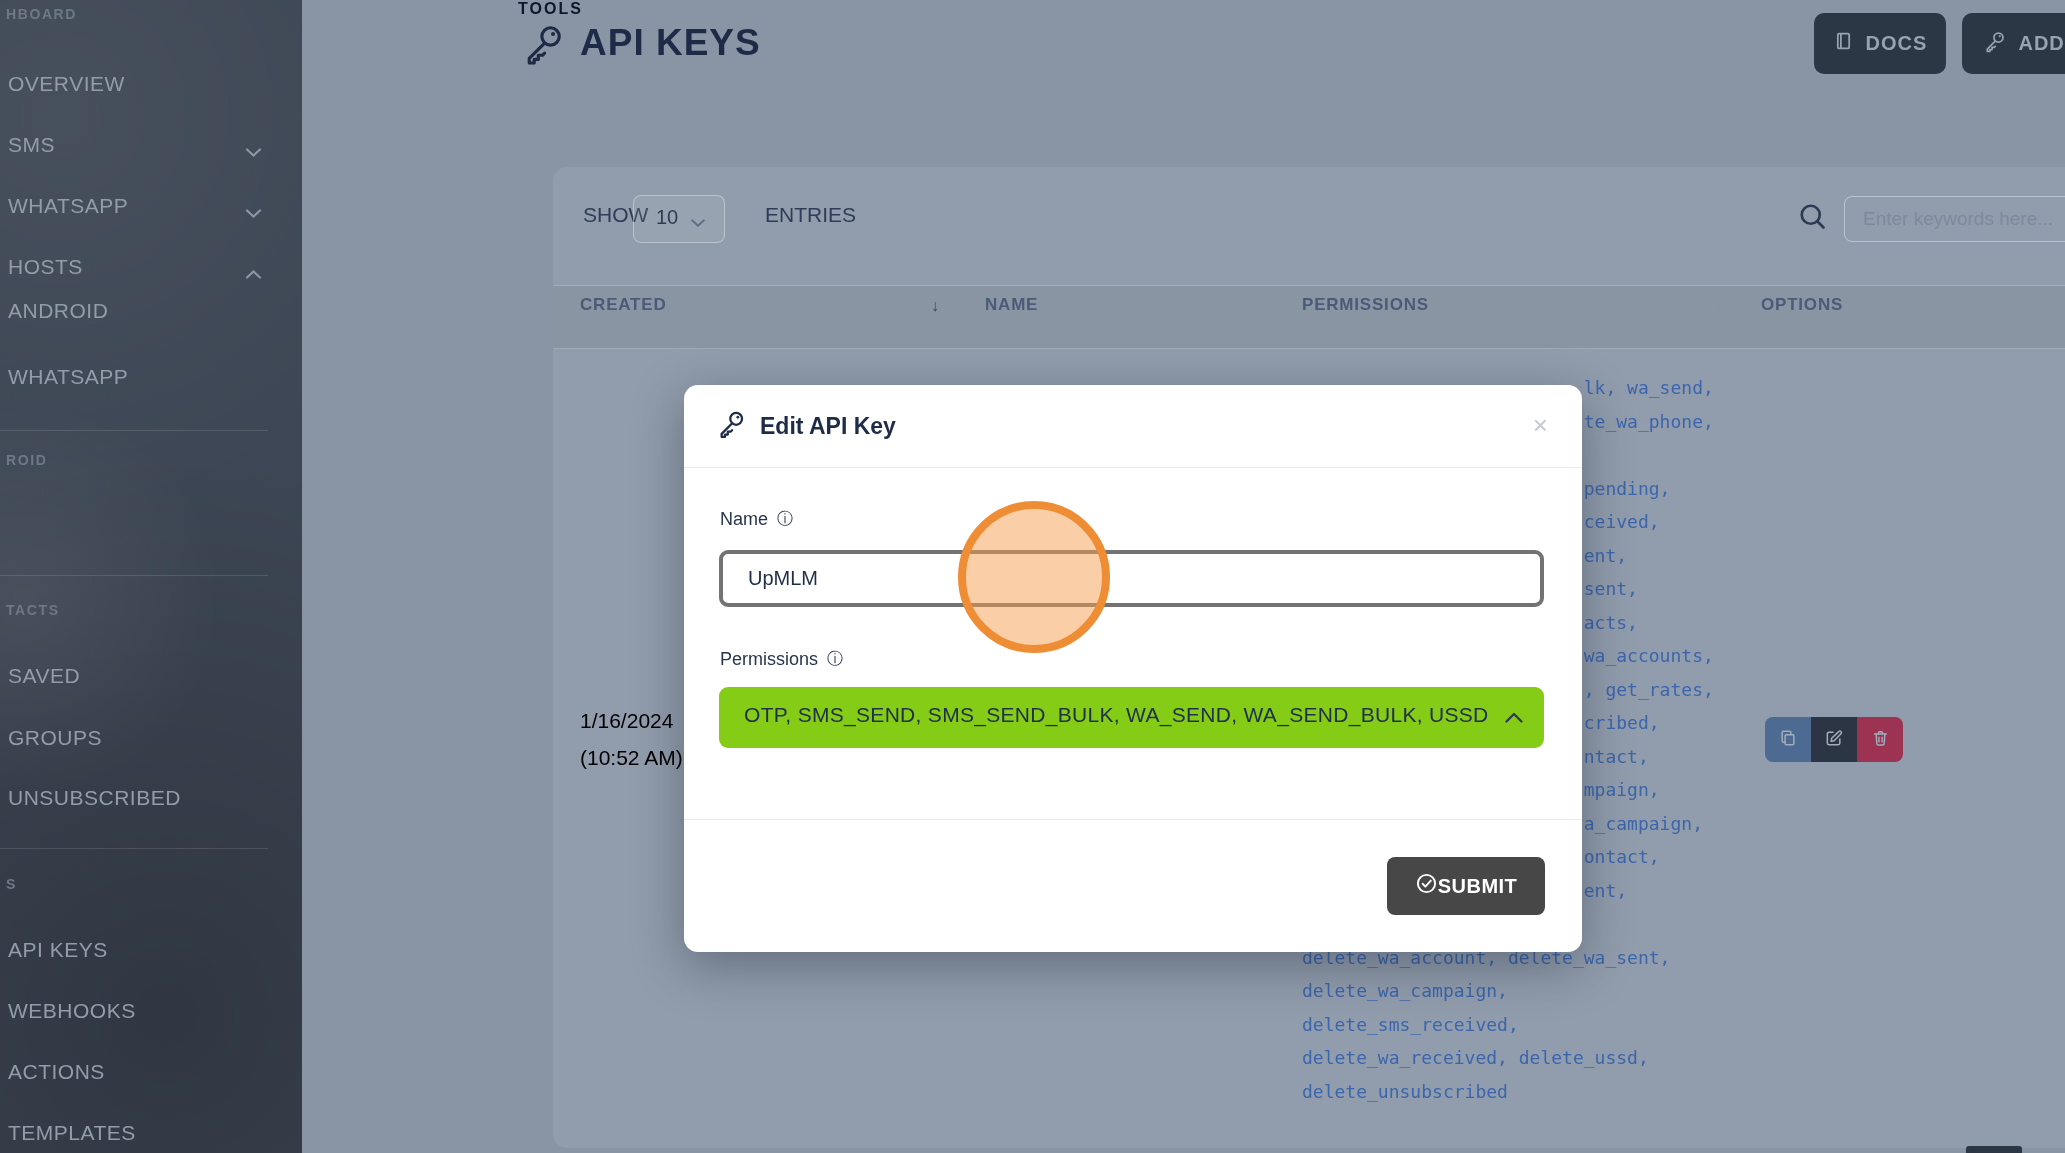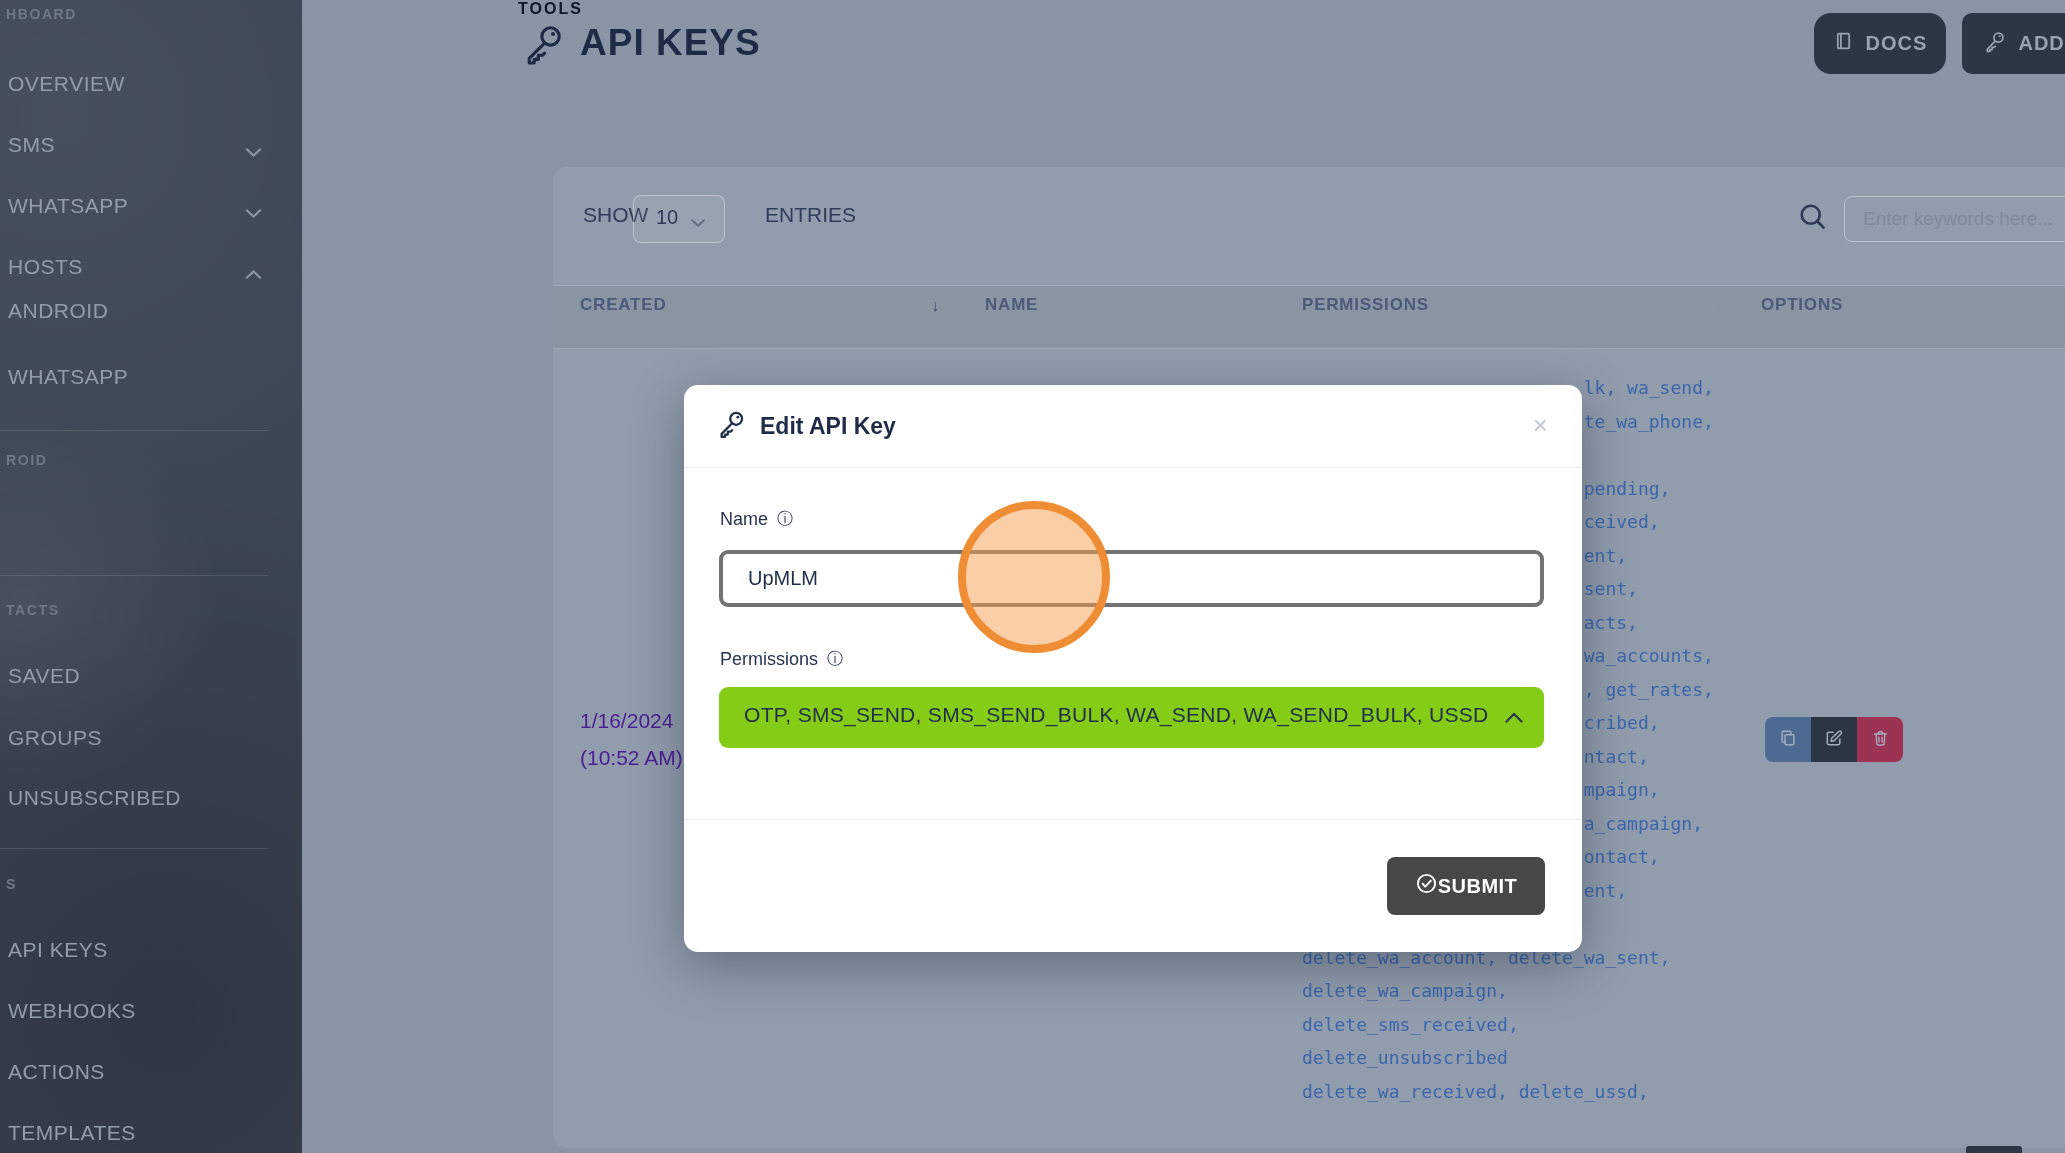--- a/index.html
+++ b/index.html
@@ -30,21 +30,21 @@
 
   
   #breadcrumb{left:518px;top:0px;font-size:16px;font-weight:700;letter-spacing:2px;color:#0f172a;}
   #title-icon{left:521px;top:22px;color:#1d2b46;}
   #page-title{left:580px;top:22px;font-size:37px;font-weight:700;letter-spacing:1px;color:#1d2b46;}
   .hdr-btn{
     position:absolute;top:13px;height:61px;background:#2c3746;border:none;border-radius:10px;
     display:flex;align-items:center;justify-content:center;gap:12px;
     color:#98a2b0;font-family:"Liberation Sans",sans-serif;font-size:20px;font-weight:700;letter-spacing:1px;cursor:pointer;
   }
-  #docs-btn{left:1814px;width:132px;border-radius:17px;}
+  #docs-btn{left:1814px;width:132px;}
   #add-btn{left:1962px;width:175px;}
 
   
   #card{left:553px;top:167px;width:1532px;height:981px;background:#919cac;border-radius:14px;}
   #show-label,#entries-label{top:203px;font-size:21px;color:#2e3d57;}
   #show-label{left:583px;}
   #entries-label{left:765px;}
   #page-size-select{
     left:633px;top:195px;width:90px;height:46px;border:1px solid rgba(255,255,255,0.35);
     border-radius:8px;background:rgba(255,255,255,0.07);cursor:pointer;
@@ -56,21 +56,21 @@
     left:1844px;top:196px;width:290px;height:46px;box-sizing:border-box;
     border:1px solid rgba(255,255,255,0.4);border-radius:8px;background:transparent;
     padding:0 18px;font-size:19px;color:#2e3d57;font-family:"Liberation Sans",sans-serif;outline:none;
   }
   #search-input::placeholder{color:#7c8a9e;}
   #thead{left:553px;top:285px;width:1532px;height:62px;background:rgba(0,0,0,0.045);
     border-top:1px solid rgba(255,255,255,0.22);border-bottom:1px solid rgba(255,255,255,0.2);}
   .th{position:absolute;top:295px;font-size:17px;font-weight:700;letter-spacing:.8px;color:#4a5b77;cursor:pointer;}
   .sort{position:absolute;top:297px;font-size:16px;color:#8b97a9;letter-spacing:-3px;}
   .sort .dn-active{color:#3a4a63;}
-  #cell-created{left:580px;top:702px;font-size:21px;color:#4c1d95;line-height:37px;}
+  #cell-created{left:580px;top:702px;font-size:21px;color:#000000;line-height:37px;}
   #perm-lines{left:1302px;top:371px;font-family:"DejaVu Sans Mono",monospace;font-size:18px;
     line-height:33.5px;color:#3b66ad;}
   .perm-line{white-space:pre;height:33.5px;}
   #opt-group{left:1765px;top:717px;display:flex;}
   .opt-btn{width:46px;height:45px;border:none;display:flex;align-items:center;justify-content:center;
     color:#a3adbb;cursor:pointer;padding:0;}
   .opt-copy{background:#4d6b92;border-radius:8px 0 0 8px;}
   .opt-edit{background:#2b3544;}
   .opt-delete{background:#9d3352;border-radius:0 8px 8px 0;}
   #bottom-peek{left:1966px;top:1146px;width:56px;height:7px;background:#2c3645;border-radius:3px 3px 0 0;}
@@ -256,22 +256,22 @@
     <div class="perm-line">                          cribed,</div>
     <div class="perm-line">                          ntact,</div>
     <div class="perm-line">                          mpaign,</div>
     <div class="perm-line">                          a_campaign,</div>
     <div class="perm-line">                          ontact,</div>
     <div class="perm-line">                          ent,</div>
     <div class="perm-line"></div>
     <div class="perm-line">delete_wa_account, delete_wa_sent,</div>
     <div class="perm-line">delete_wa_campaign,</div>
     <div class="perm-line">delete_sms_received,</div>
+    <div class="perm-line">delete_wa_received, delete_ussd,</div>
     <div class="perm-line">delete_unsubscribed</div>
-    <div class="perm-line">delete_wa_received, delete_ussd,</div>
   </div>
 
 <div id="opt-group" class="abs">
     <button class="opt-btn opt-copy">
       <span><svg width="20" height="20" viewBox="0 0 24 24" fill="none" stroke="currentColor" stroke-width="1.8">
           <rect x="8.5" y="8" width="10.5" height="12" rx="1.5"></rect>
           <path d="M15.5 8V5.5A1.5 1.5 0 0 0 14 4H6.5A1.5 1.5 0 0 0 5 5.5v10A1.5 1.5 0 0 0 6.5 17h2"></path>
         </svg></span>
     </button>
     <button class="opt-btn opt-edit">

